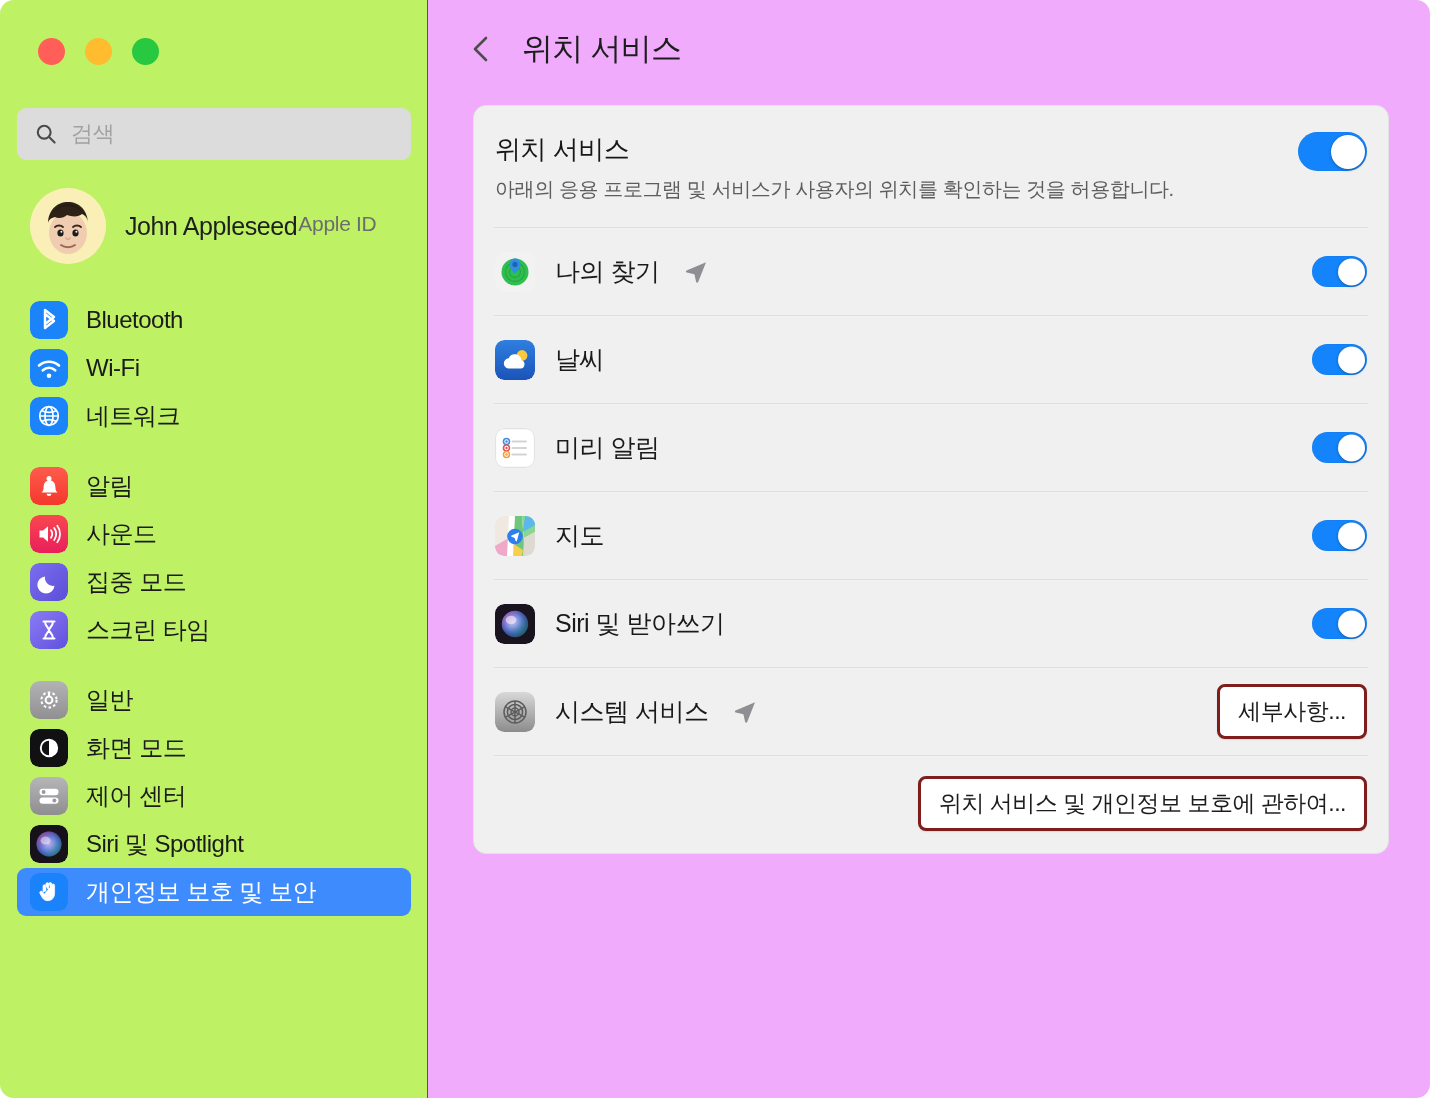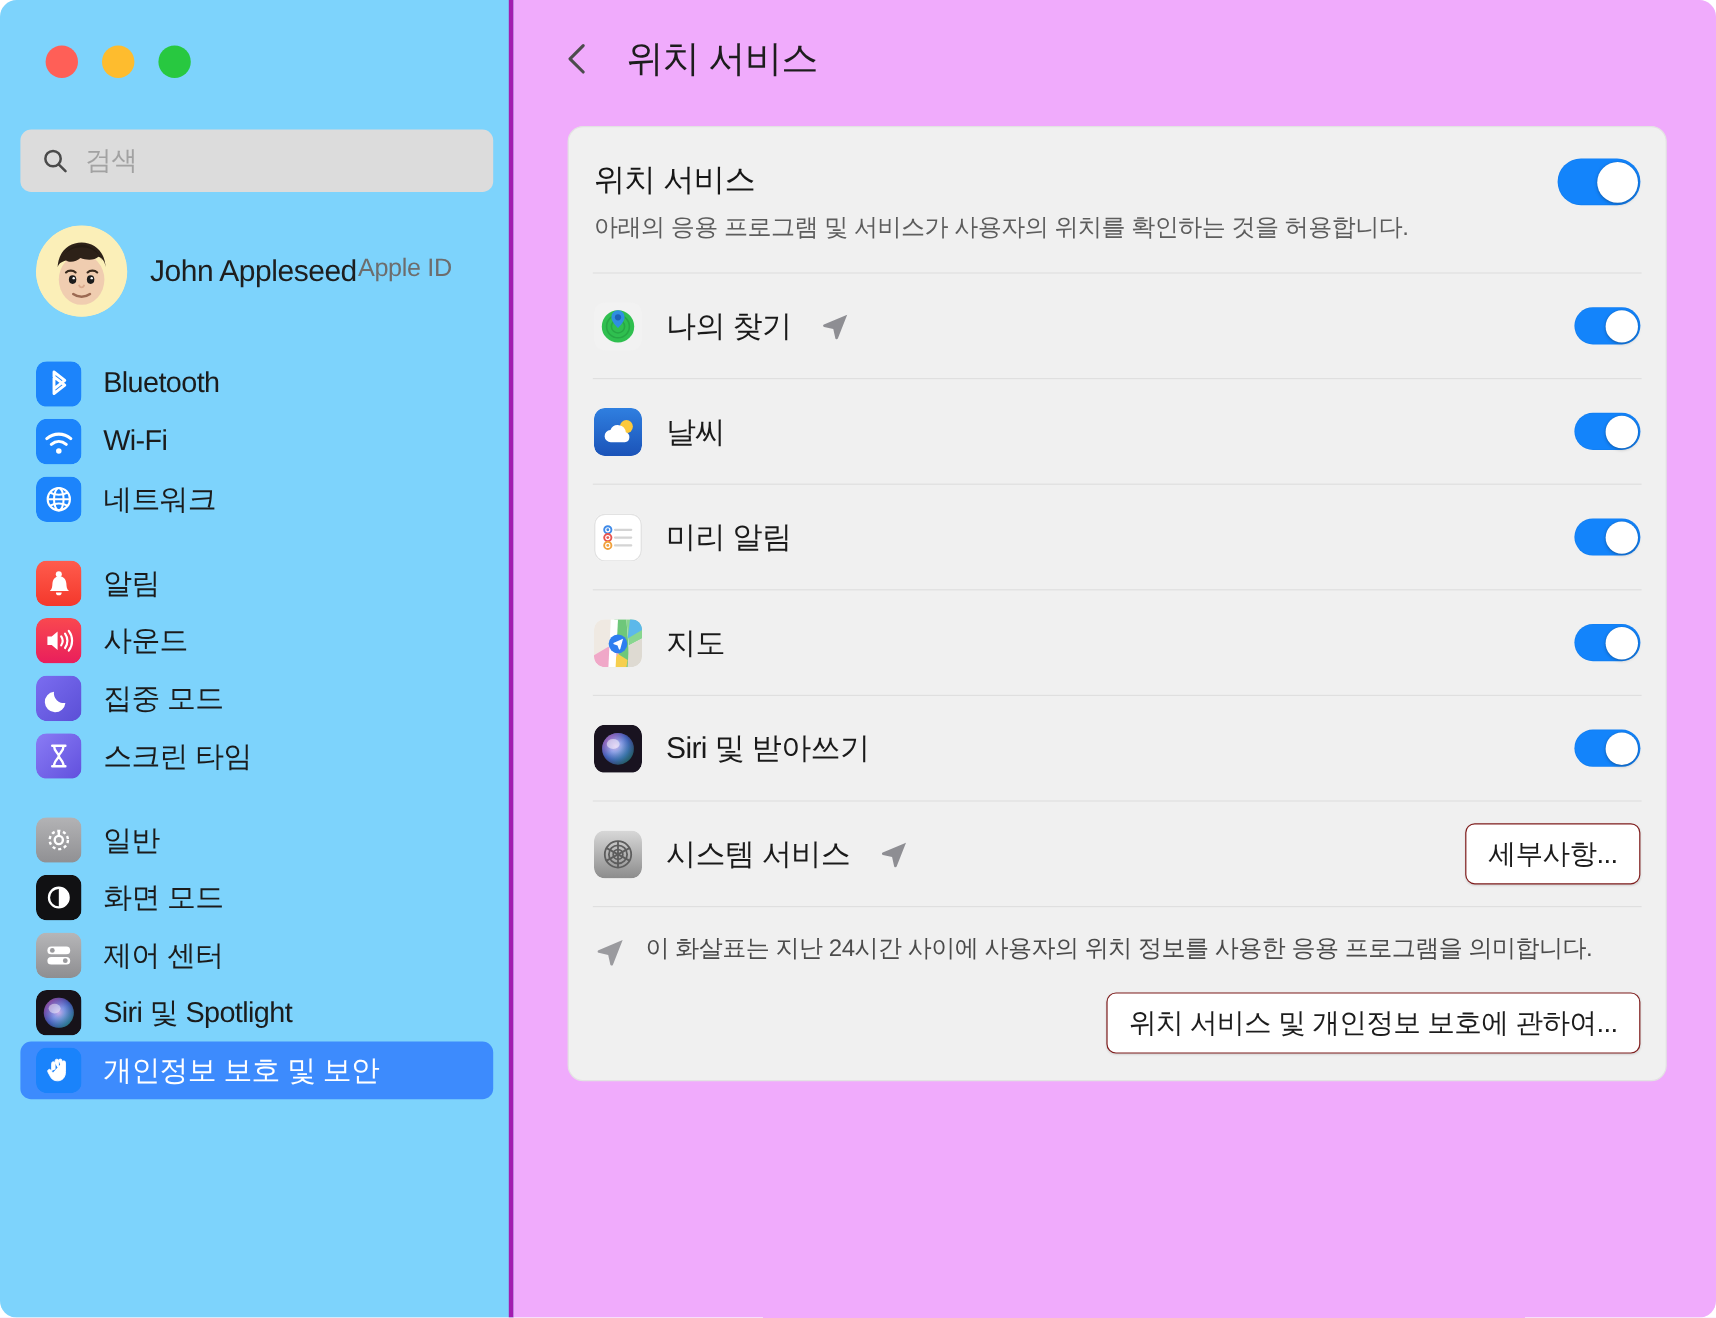--- a/index.html
+++ b/index.html
@@ -15,22 +15,22 @@
     width: 1430px; height: 1098px;
     border-radius: 14px;
     overflow: hidden;
     background: #f5f5f5;
     display: flex;
   }
 
   
   .sidebar {
     width: 428px; height: 100%;
-    background: #7dd3fc;
-    border-right: 4px solid #a21caf;
+    background: #bef264;
+    border-right: 1px solid #a21caf;
     position: relative;
     flex: 0 0 428px;
   }
   .traffic {
     position: absolute; left: 38px; top: 38px;
     display: flex; gap: 20px;
   }
   .light { width: 27px; height: 27px; border-radius: 50%; }
   .light.red    { background: #ff5f57; }
   .light.yellow { background: #febc2e; }
@@ -141,21 +141,21 @@
     background: #ffffff; border-radius: 50%;
     box-shadow: 0 1px 3px rgba(0,0,0,0.28), 0 0 1px rgba(0,0,0,0.18);
   }
   .toggle.big { width: 69px; height: 39px; }
   .toggle.big .knob { width: 34px; height: 34px; right: 2.5px; }
   .toggle.small { width: 55px; height: 31px; }
   .toggle.small .knob { width: 27px; height: 27px; right: 2px; }
 
   .pill-btn {
     background: #ffffff;
-    border: 1px solid #7f1d1d;
+    border: 3px solid #7f1d1d;
     border-radius: 8px;
     font-size: 23px; color: #1c1c1c; letter-spacing: -0.5px;
     padding: 9px 18px;
     box-shadow: 0 1px 1.5px rgba(0,0,0,0.10);
     white-space: nowrap;
     font-family: "Liberation Sans", "DejaVu Sans", sans-serif;
   }
 
   .footnote {
     display: flex; align-items: flex-start; gap: 16px;
@@ -586,28 +586,20 @@
         <span class="arrow-glyph">
           <svg viewBox="0 0 26 26" width="26" height="26">
               <path d="M23 3.2L3.6 11.4c-1 .4-.9 1.9.2 2.1l7.6 1.7 1.7 7.6c.2 1.1 1.7 1.2 2.1.2z" fill="currentColor"></path>
             </svg>
         </span>
         <span class="row-spacer"></span>
         <button class="pill-btn">세부사항...</button>
       </div>
       <div class="sep"></div>
 
-      <div class="footnote">
-        <span class="fn-arrow">
-          <svg viewBox="0 0 26 26" width="27" height="27">
-              <path d="M23 3.2L3.6 11.4c-1 .4-.9 1.9.2 2.1l7.6 1.7 1.7 7.6c.2 1.1 1.7 1.2 2.1.2z" fill="currentColor"></path>
-            </svg>
-        </span>
-        <span class="fn-text">이 화살표는 지난 24시간 사이에 사용자의 위치 정보를 사용한 응용 프로그램을 의미합니다.</span>
-      </div>
 
       <div class="card-actions">
         <button class="pill-btn">위치 서비스 및 개인정보 보호에 관하여...</button>
       </div>
 
     </div>
   </div>
 
 </div>
 

